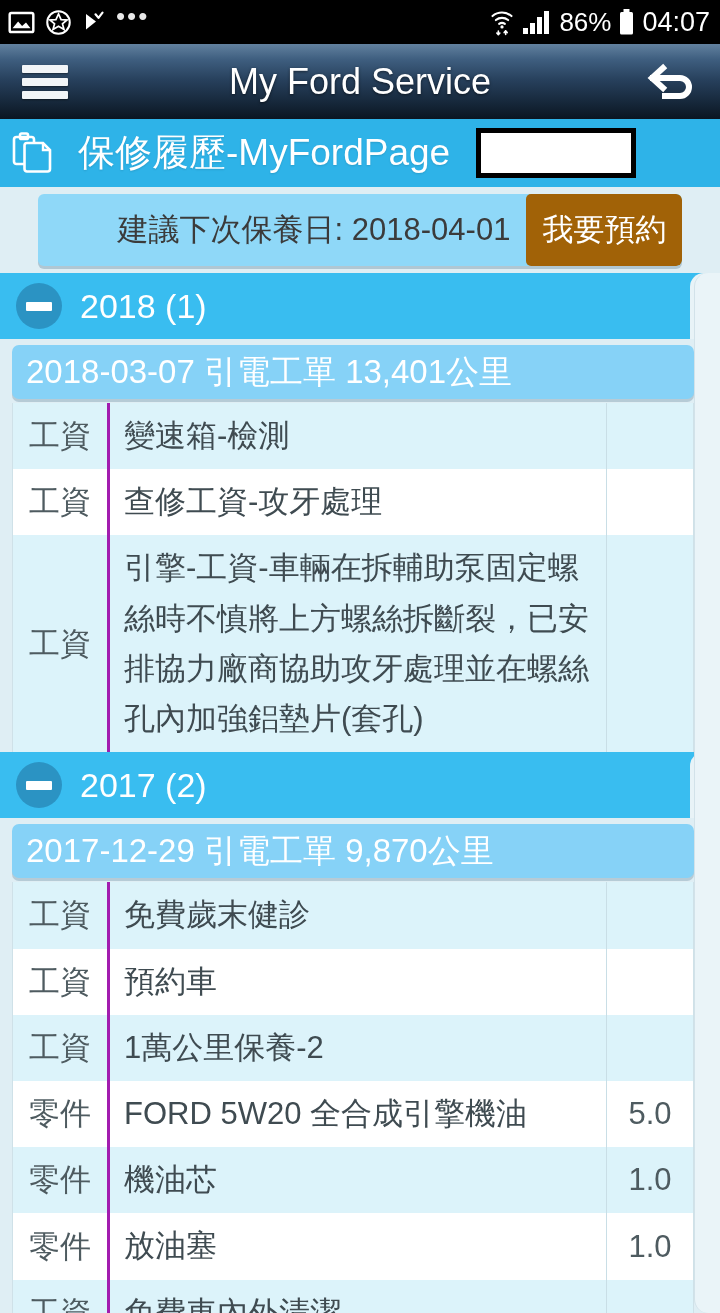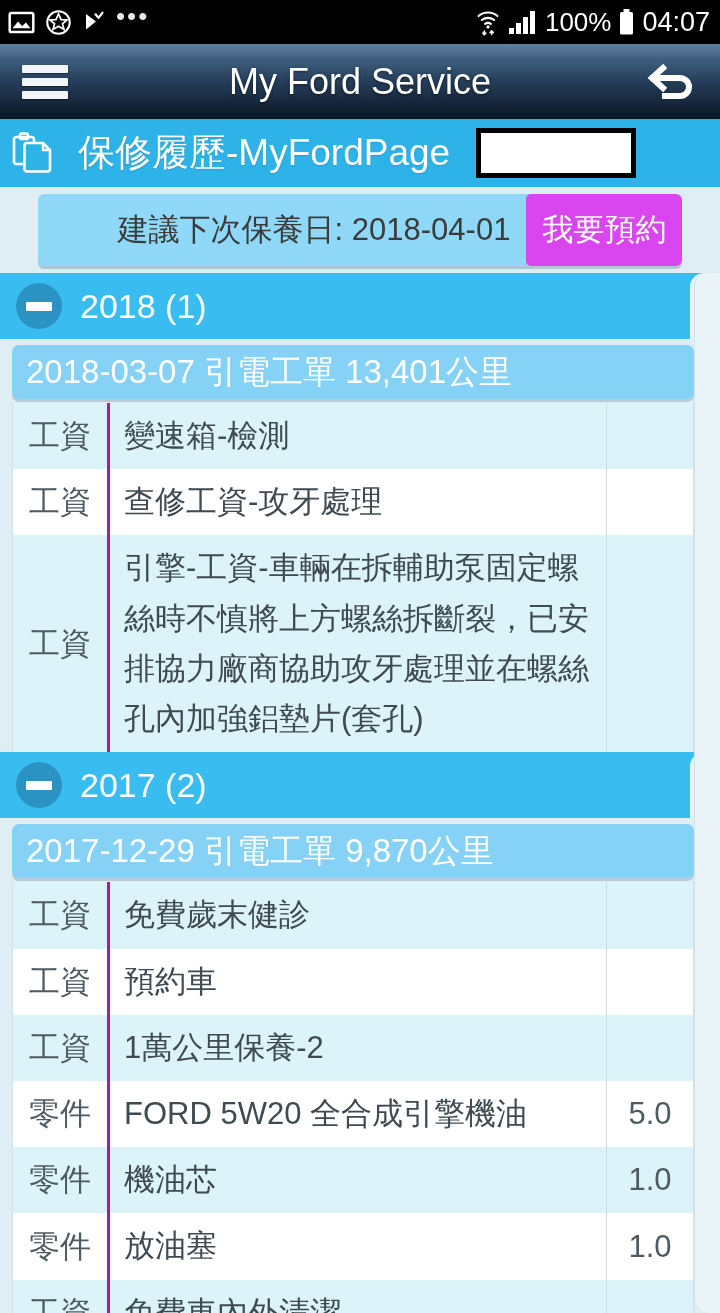--- a/index.html
+++ b/index.html
@@ -131,21 +131,21 @@
     border-radius: 6px;
     box-shadow: 0 3px 0 rgba(120,150,170,.45);
     overflow: hidden;
   }
   .next-service-label {
     display: flex; align-items: center;
     padding: 0 16px 0 80px;
     font-size: 31px; color: #3b3b3b; white-space: nowrap;
   }
   .book-btn {
-    background: #d946ef; color: #fff;
+    background: #a16207; color: #fff;
     display: flex; align-items: center; justify-content: center;
     padding: 0 16px; font-size: 31px; white-space: nowrap;
     border-radius: 5px; cursor: pointer;
   }
 
   
   .year-header {
     height: 66px; background: #39bdf0;
     display: flex; align-items: center; gap: 18px;
     padding-left: 16px;
@@ -259,21 +259,21 @@
         </svg>
       </span>
       <span class="sb-icon">
         <svg width="30" height="26" viewBox="0 0 30 26">
           <rect x="1" y="19" width="5" height="6" fill="#fff"></rect>
           <rect x="8" y="14" width="5" height="11" fill="#fff"></rect>
           <rect x="15" y="8" width="5" height="17" fill="#fff"></rect>
           <rect x="22" y="2" width="5" height="23" fill="#fff"></rect>
         </svg>
       </span>
-      <span class="status-batt-text">100%</span>
+      <span class="status-batt-text">86%</span>
       <span class="sb-icon">
         <svg width="17" height="28" viewBox="0 0 16 28">
             <rect x="5" y="1" width="6" height="3" fill="#fff"></rect>
             <rect x="1.5" y="4" width="13" height="22.5" rx="1.5" fill="#fff"></rect>
           </svg>
       </span>
       <span class="status-time">04:07</span>
     </div>
   </div>
 

